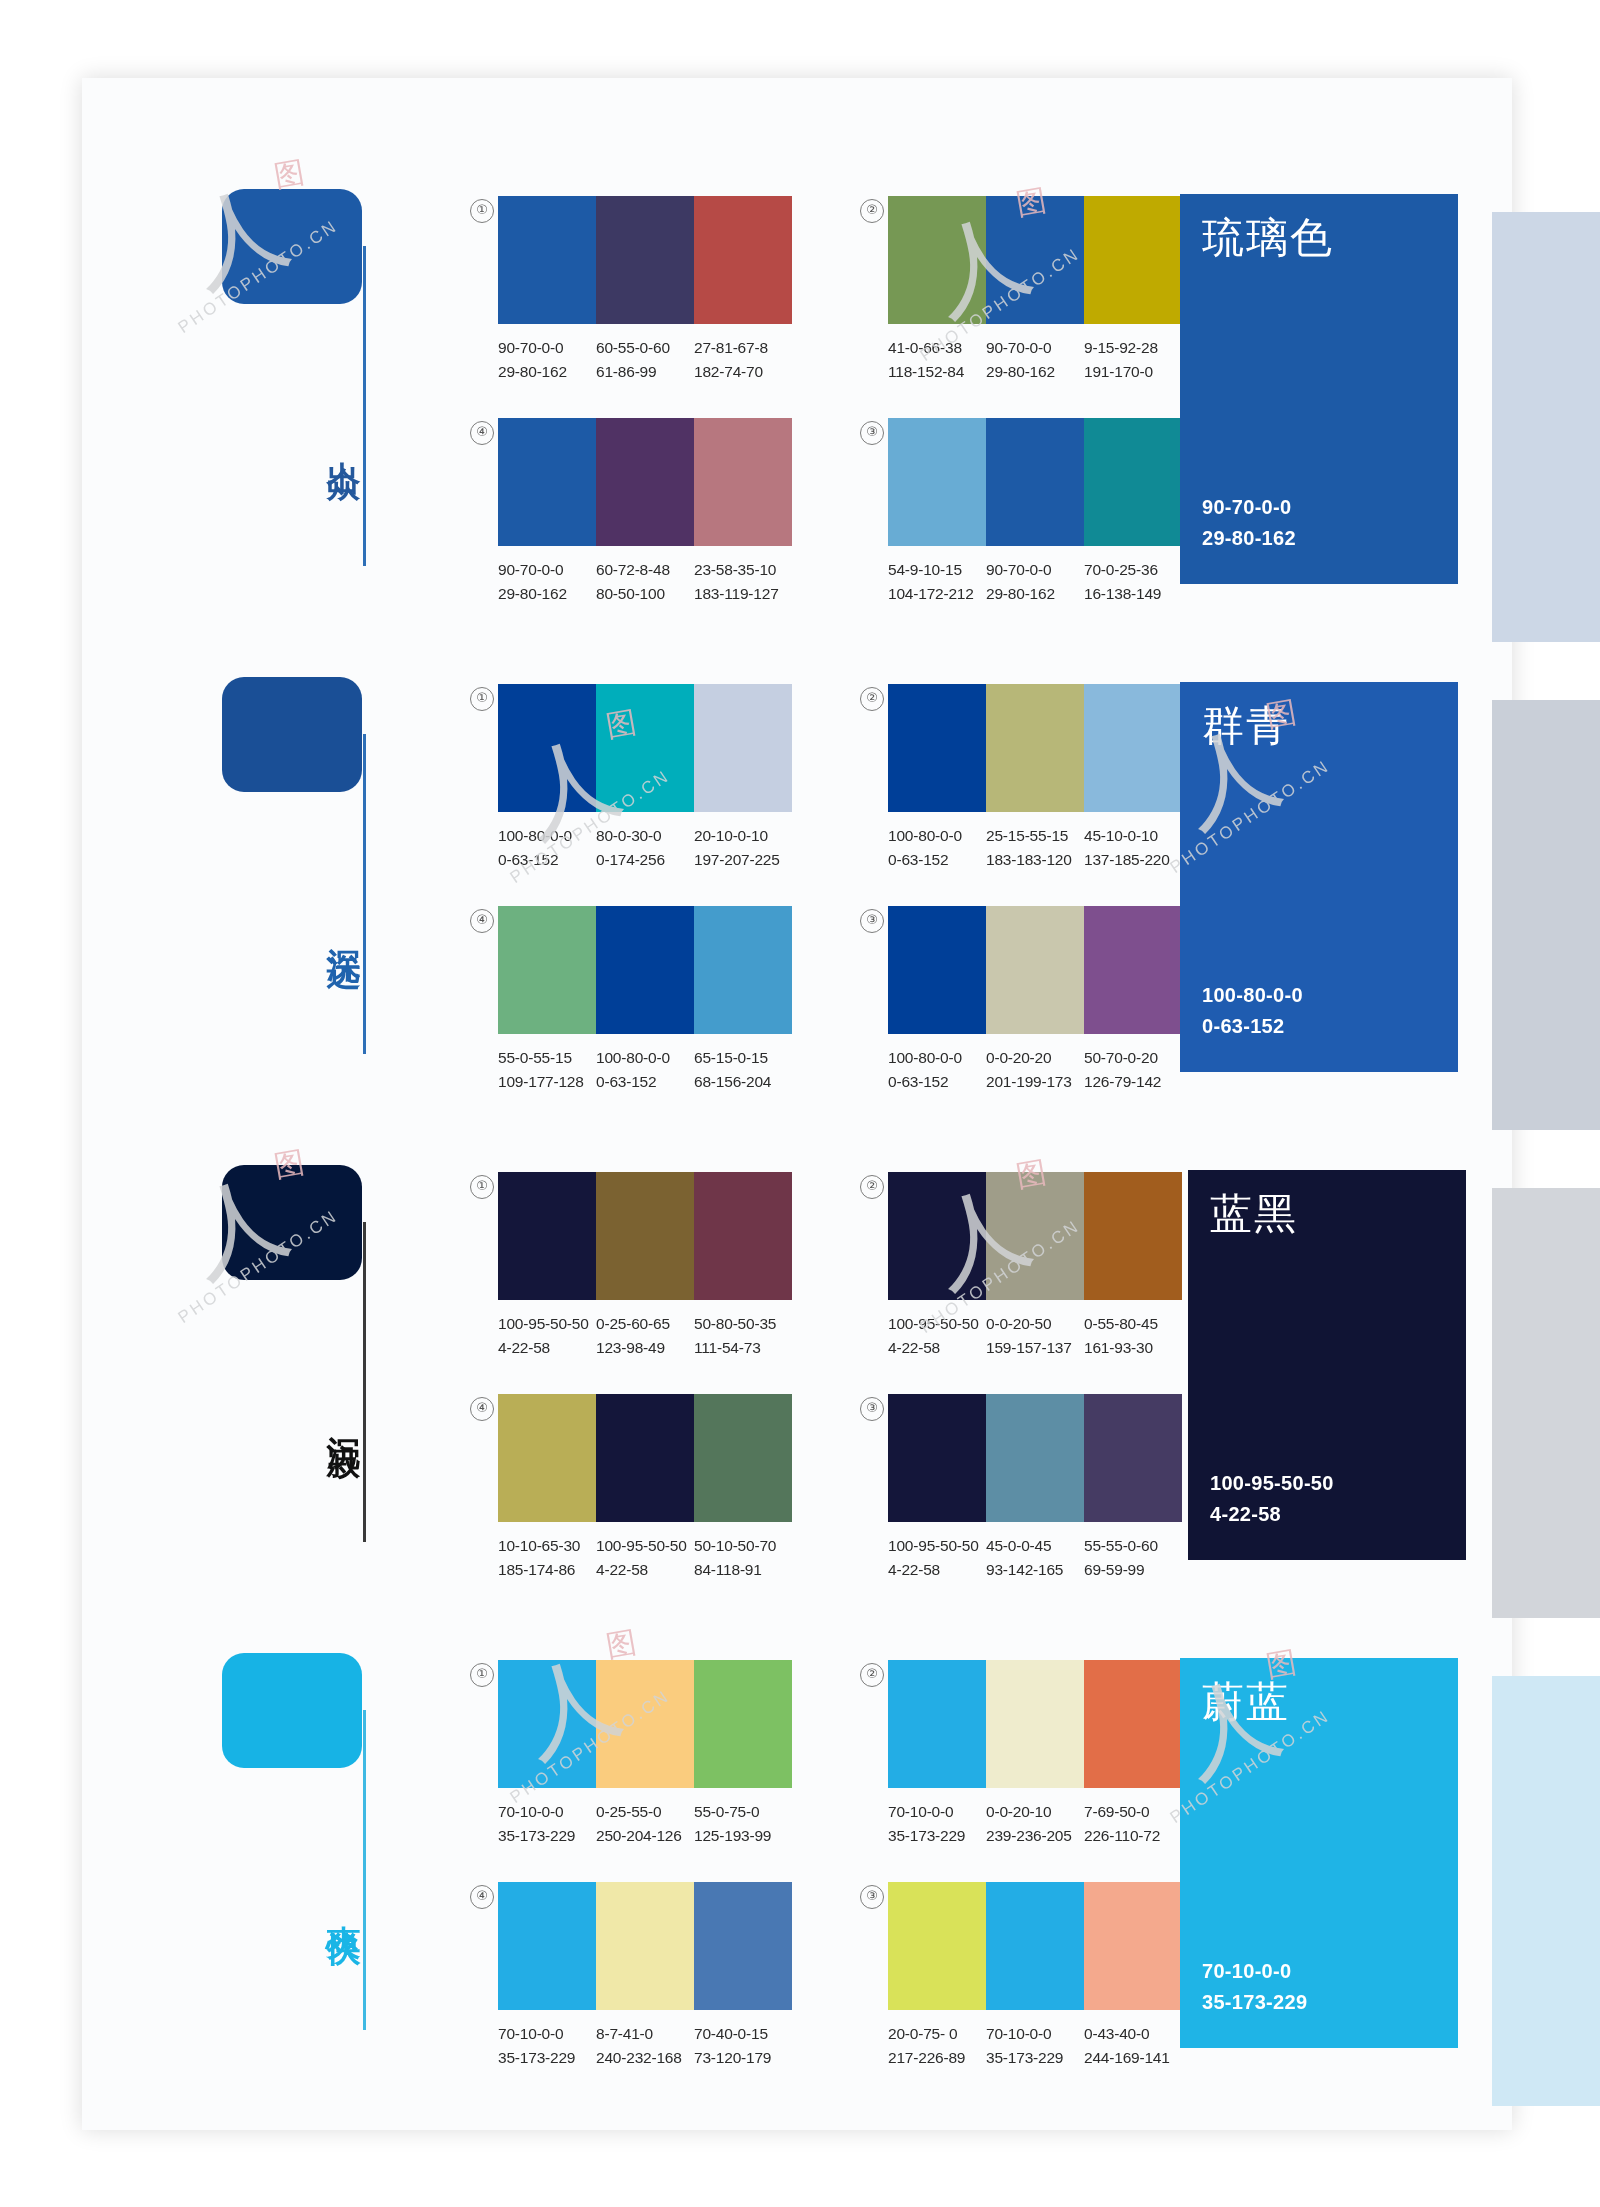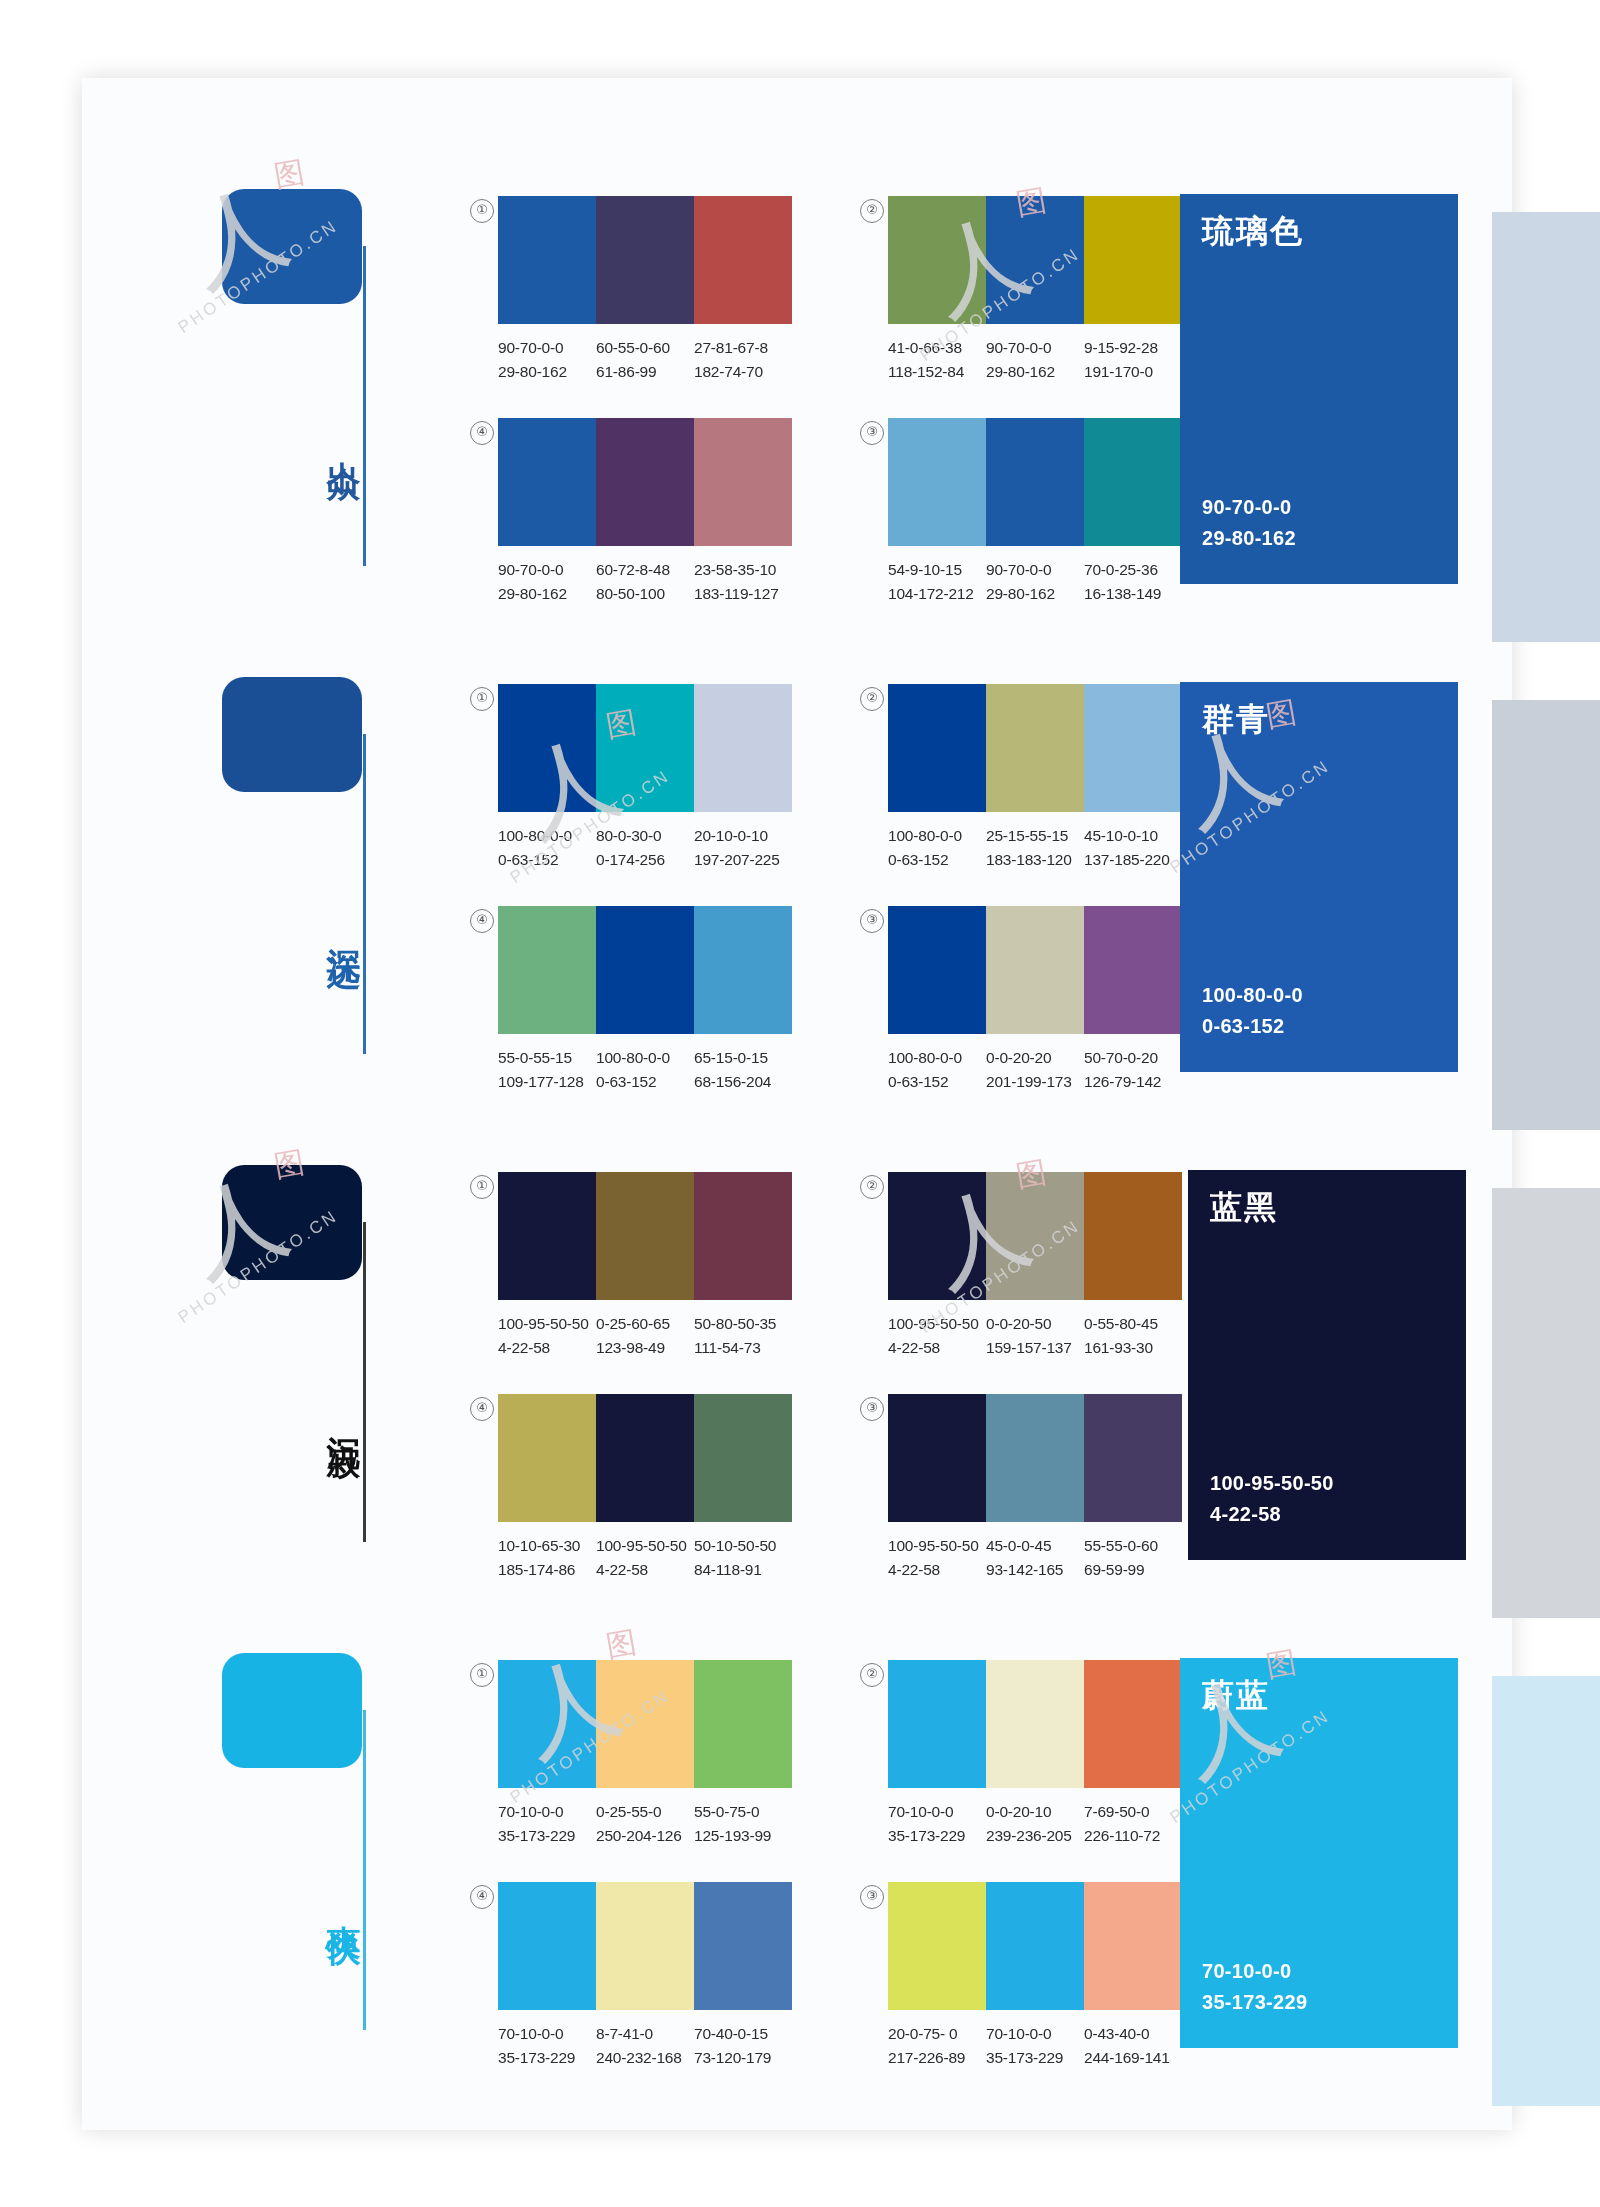--- a/index.html
+++ b/index.html
@@ -86,21 +86,21 @@
   .line-1{top:62px;}
   .line-2{top:284px;}
 
   
   .card{
     position:absolute;left:1180px;top:60px;width:278px;height:390px;
     color:#ffffff;
   }
   .card .title{
     position:absolute;left:22px;top:16px;
-    font-size:32px;font-weight:700;letter-spacing:2px;
+    font-size:42px;font-weight:400;letter-spacing:2px;
     font-family:"Liberation Sans",sans-serif;
   }
   .card .ccodes{position:absolute;left:22px;bottom:30px;}
   .card .ccodes div{font-size:20px;font-weight:700;line-height:1.55;letter-spacing:.3px;}
 </style>
 </head>
 <body>
 
 <div id="page">
   <div id="paper"></div>
@@ -369,21 +369,21 @@
           <div class="codes">
             <div class="cell">
               <div class="cmyk">10-10-65-30</div>
               <div class="rgb">185-174-86</div>
             </div>
             <div class="cell">
               <div class="cmyk">100-95-50-50</div>
               <div class="rgb">4-22-58</div>
             </div>
             <div class="cell">
-              <div class="cmyk">50-10-50-50</div>
+              <div class="cmyk">50-10-50-70</div>
               <div class="rgb">84-118-91</div>
             </div>
           </div>
         </div>
         <div class="pal col-b line-2">
           <div class="num">③</div>
           <div class="swatches">
             <div class="sw" style="background: rgb(20, 22, 58);"></div>
             <div class="sw" style="background: rgb(93, 142, 165);"></div>
             <div class="sw" style="background: rgb(69, 59, 99);"></div>

